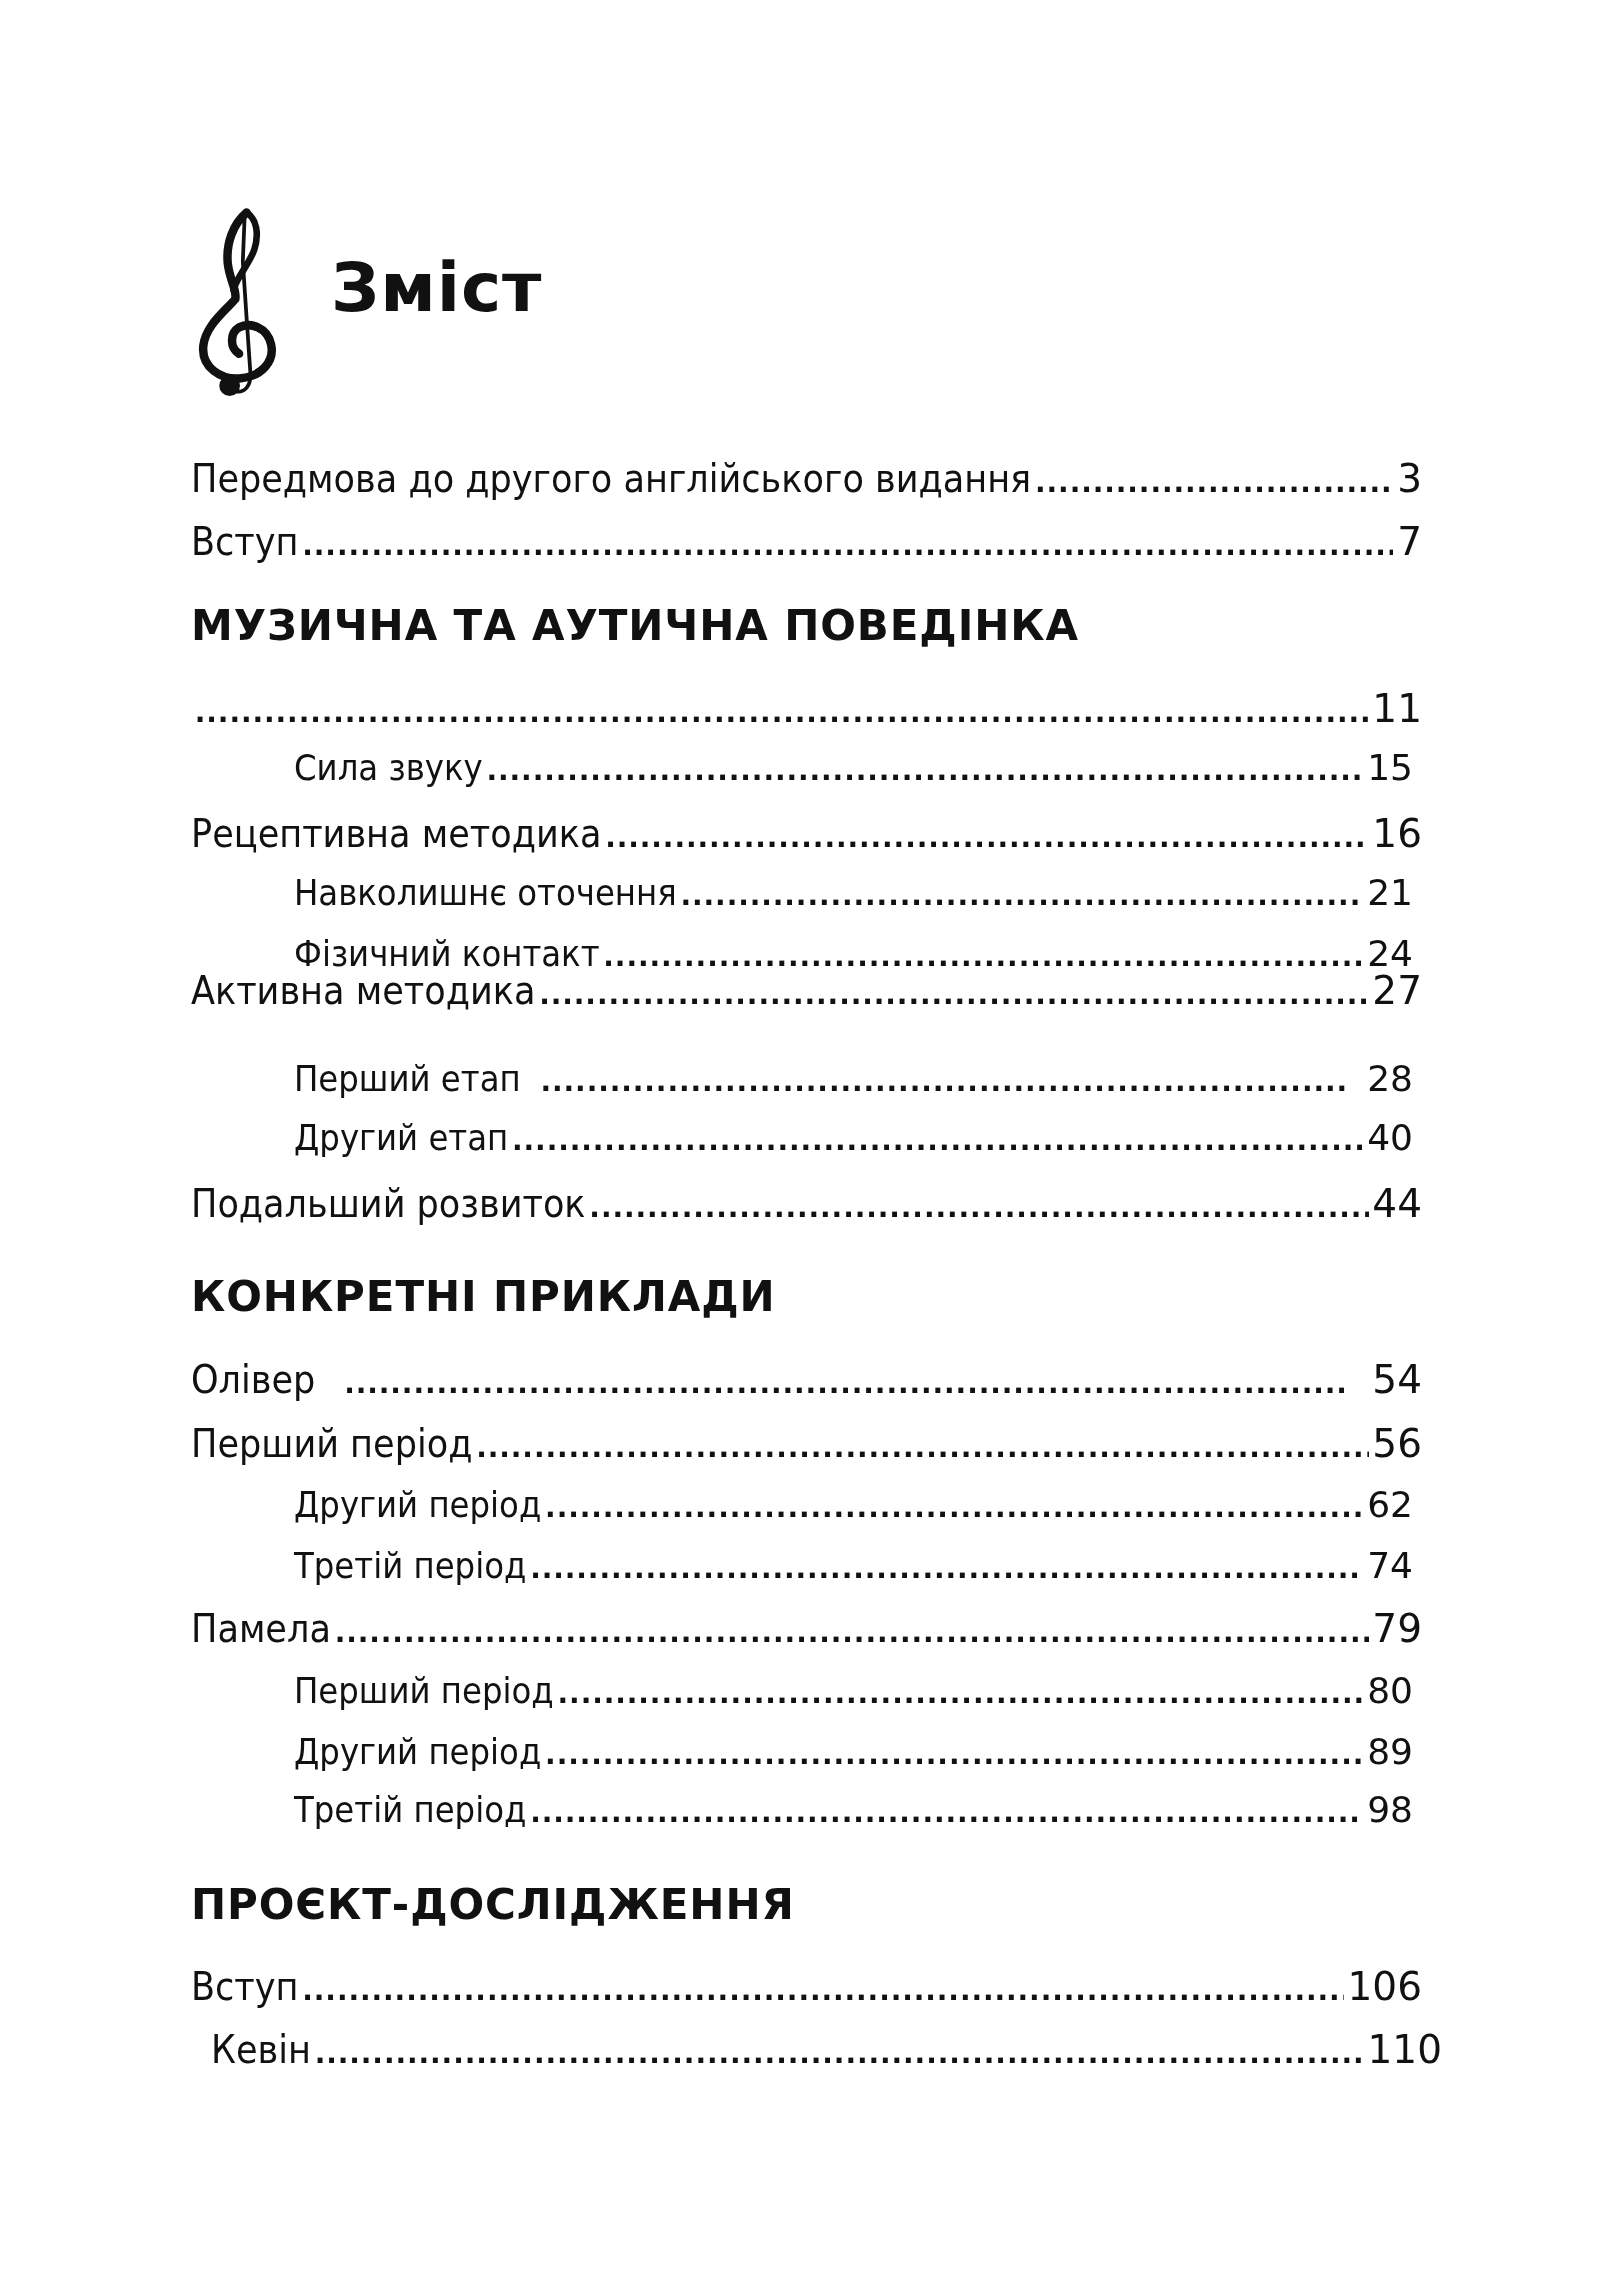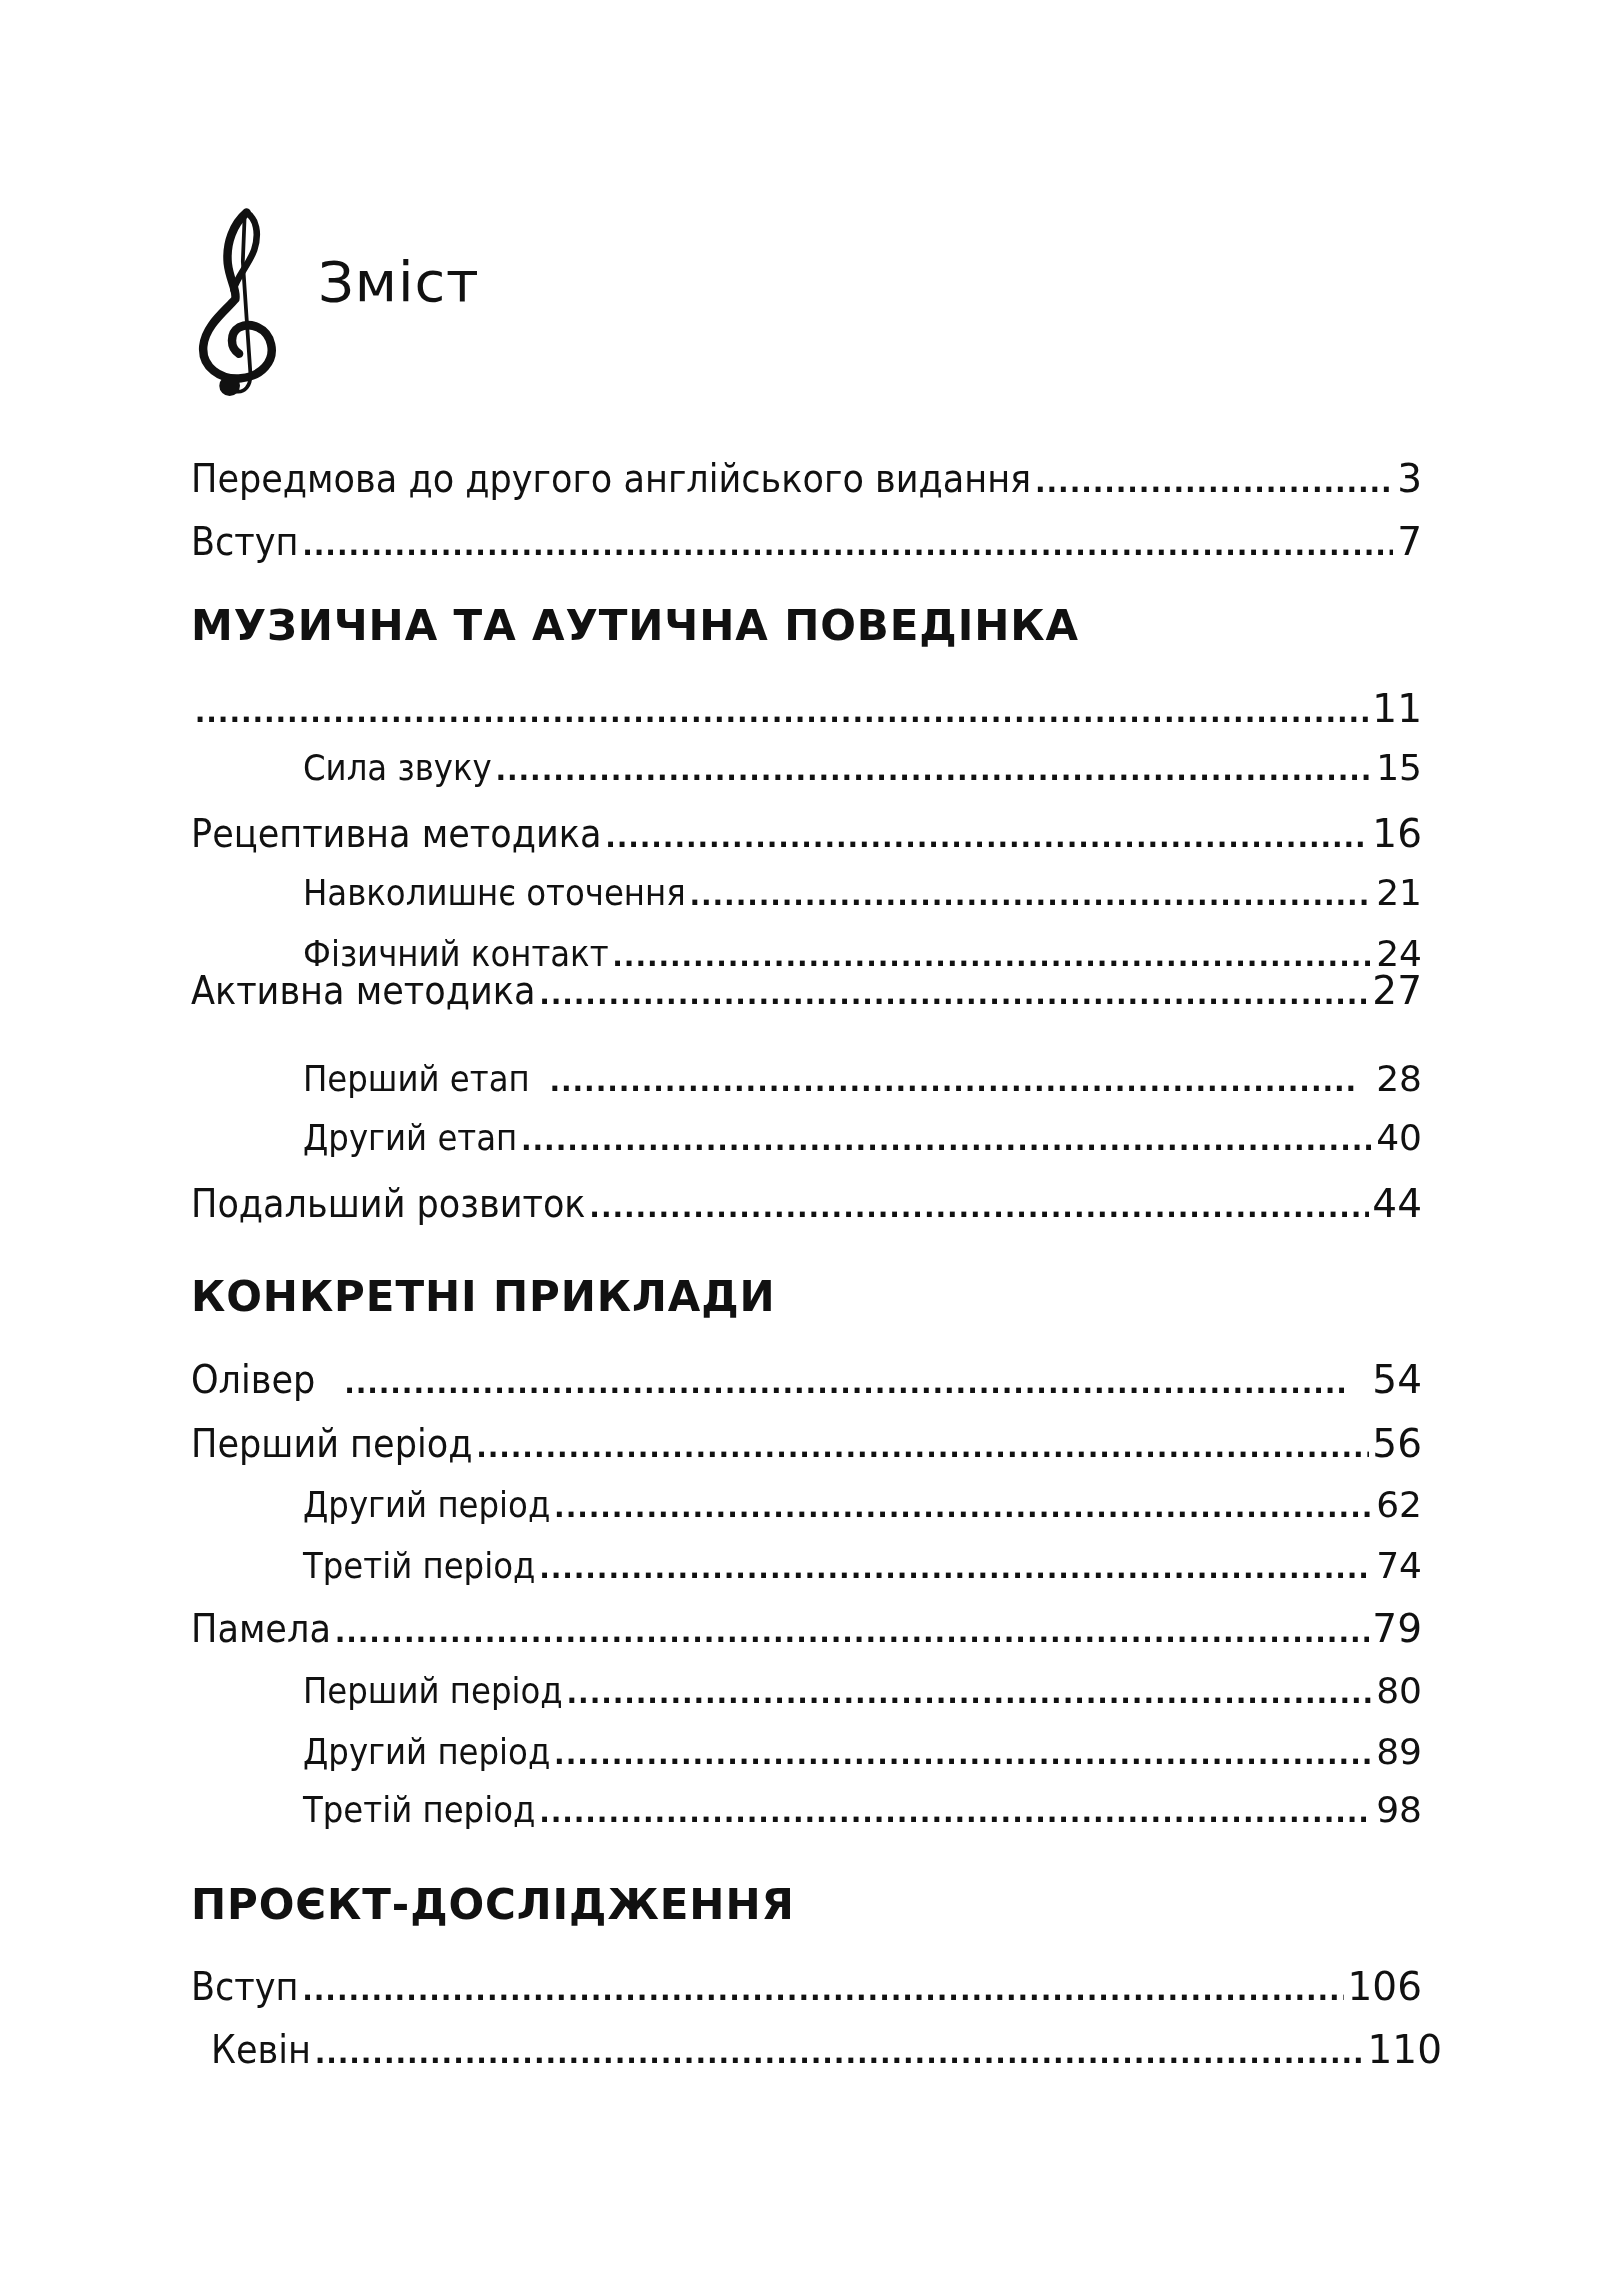--- a/index.html
+++ b/index.html
@@ -1,23 +1,23 @@
 <!DOCTYPE html>
 <html style="font-size:15px"><head>
 <meta charset="utf-8">
 <style>
   html, body { margin: 0; padding: 0; background: #ffffff; }
   body { width: 1613px; height: 2288px; position: relative; overflow: hidden;
          font-family: "DejaVu Sans", sans-serif; color: #111111; }
   .clef { position: absolute; left: 188px; top: 205px; width: 104px; height: 193px; }
-  .title { position: absolute; left: 318px; top: 254px; font-size: 56px; font-weight: normal;
+  .title { position: absolute; left: 331px; top: 254px; font-size: 68px; font-weight: bold;
            letter-spacing: 0.9px; line-height: 1; font-family: "DejaVu Sans", sans-serif; }
   .row { position: absolute; left: 191px; width: 1231px; height: 47px;
          display: flex; align-items: baseline; }
-  .row.sub { left: 303px; width: 1119px; }
+  .row.sub { left: 294px; width: 1119px; }
   .row .label { white-space: nowrap; font-size: 39px; line-height: 47px;
                 font-family: "DejaVu Sans Condensed", "DejaVu Sans", sans-serif;
                 transform-origin: left; }
   .row.sub .label { font-size: 36px; }
   .row .dots { flex: 1 1 auto; overflow: hidden; white-space: nowrap; margin: 0 3.8px;
                font-size: 28px; line-height: 47px; letter-spacing: 0.9px; color: #111; }
   .row .dots::before { content: "........................................................................................................................................................................................................................................................................"; font-weight: bold; }
   .row .page { white-space: nowrap; font-size: 39px; line-height: 47px; }
   .row.sub .page { font-size: 36px; }
   .heading { position: absolute; left: 191px; font-size: 42px; font-weight: bold;

